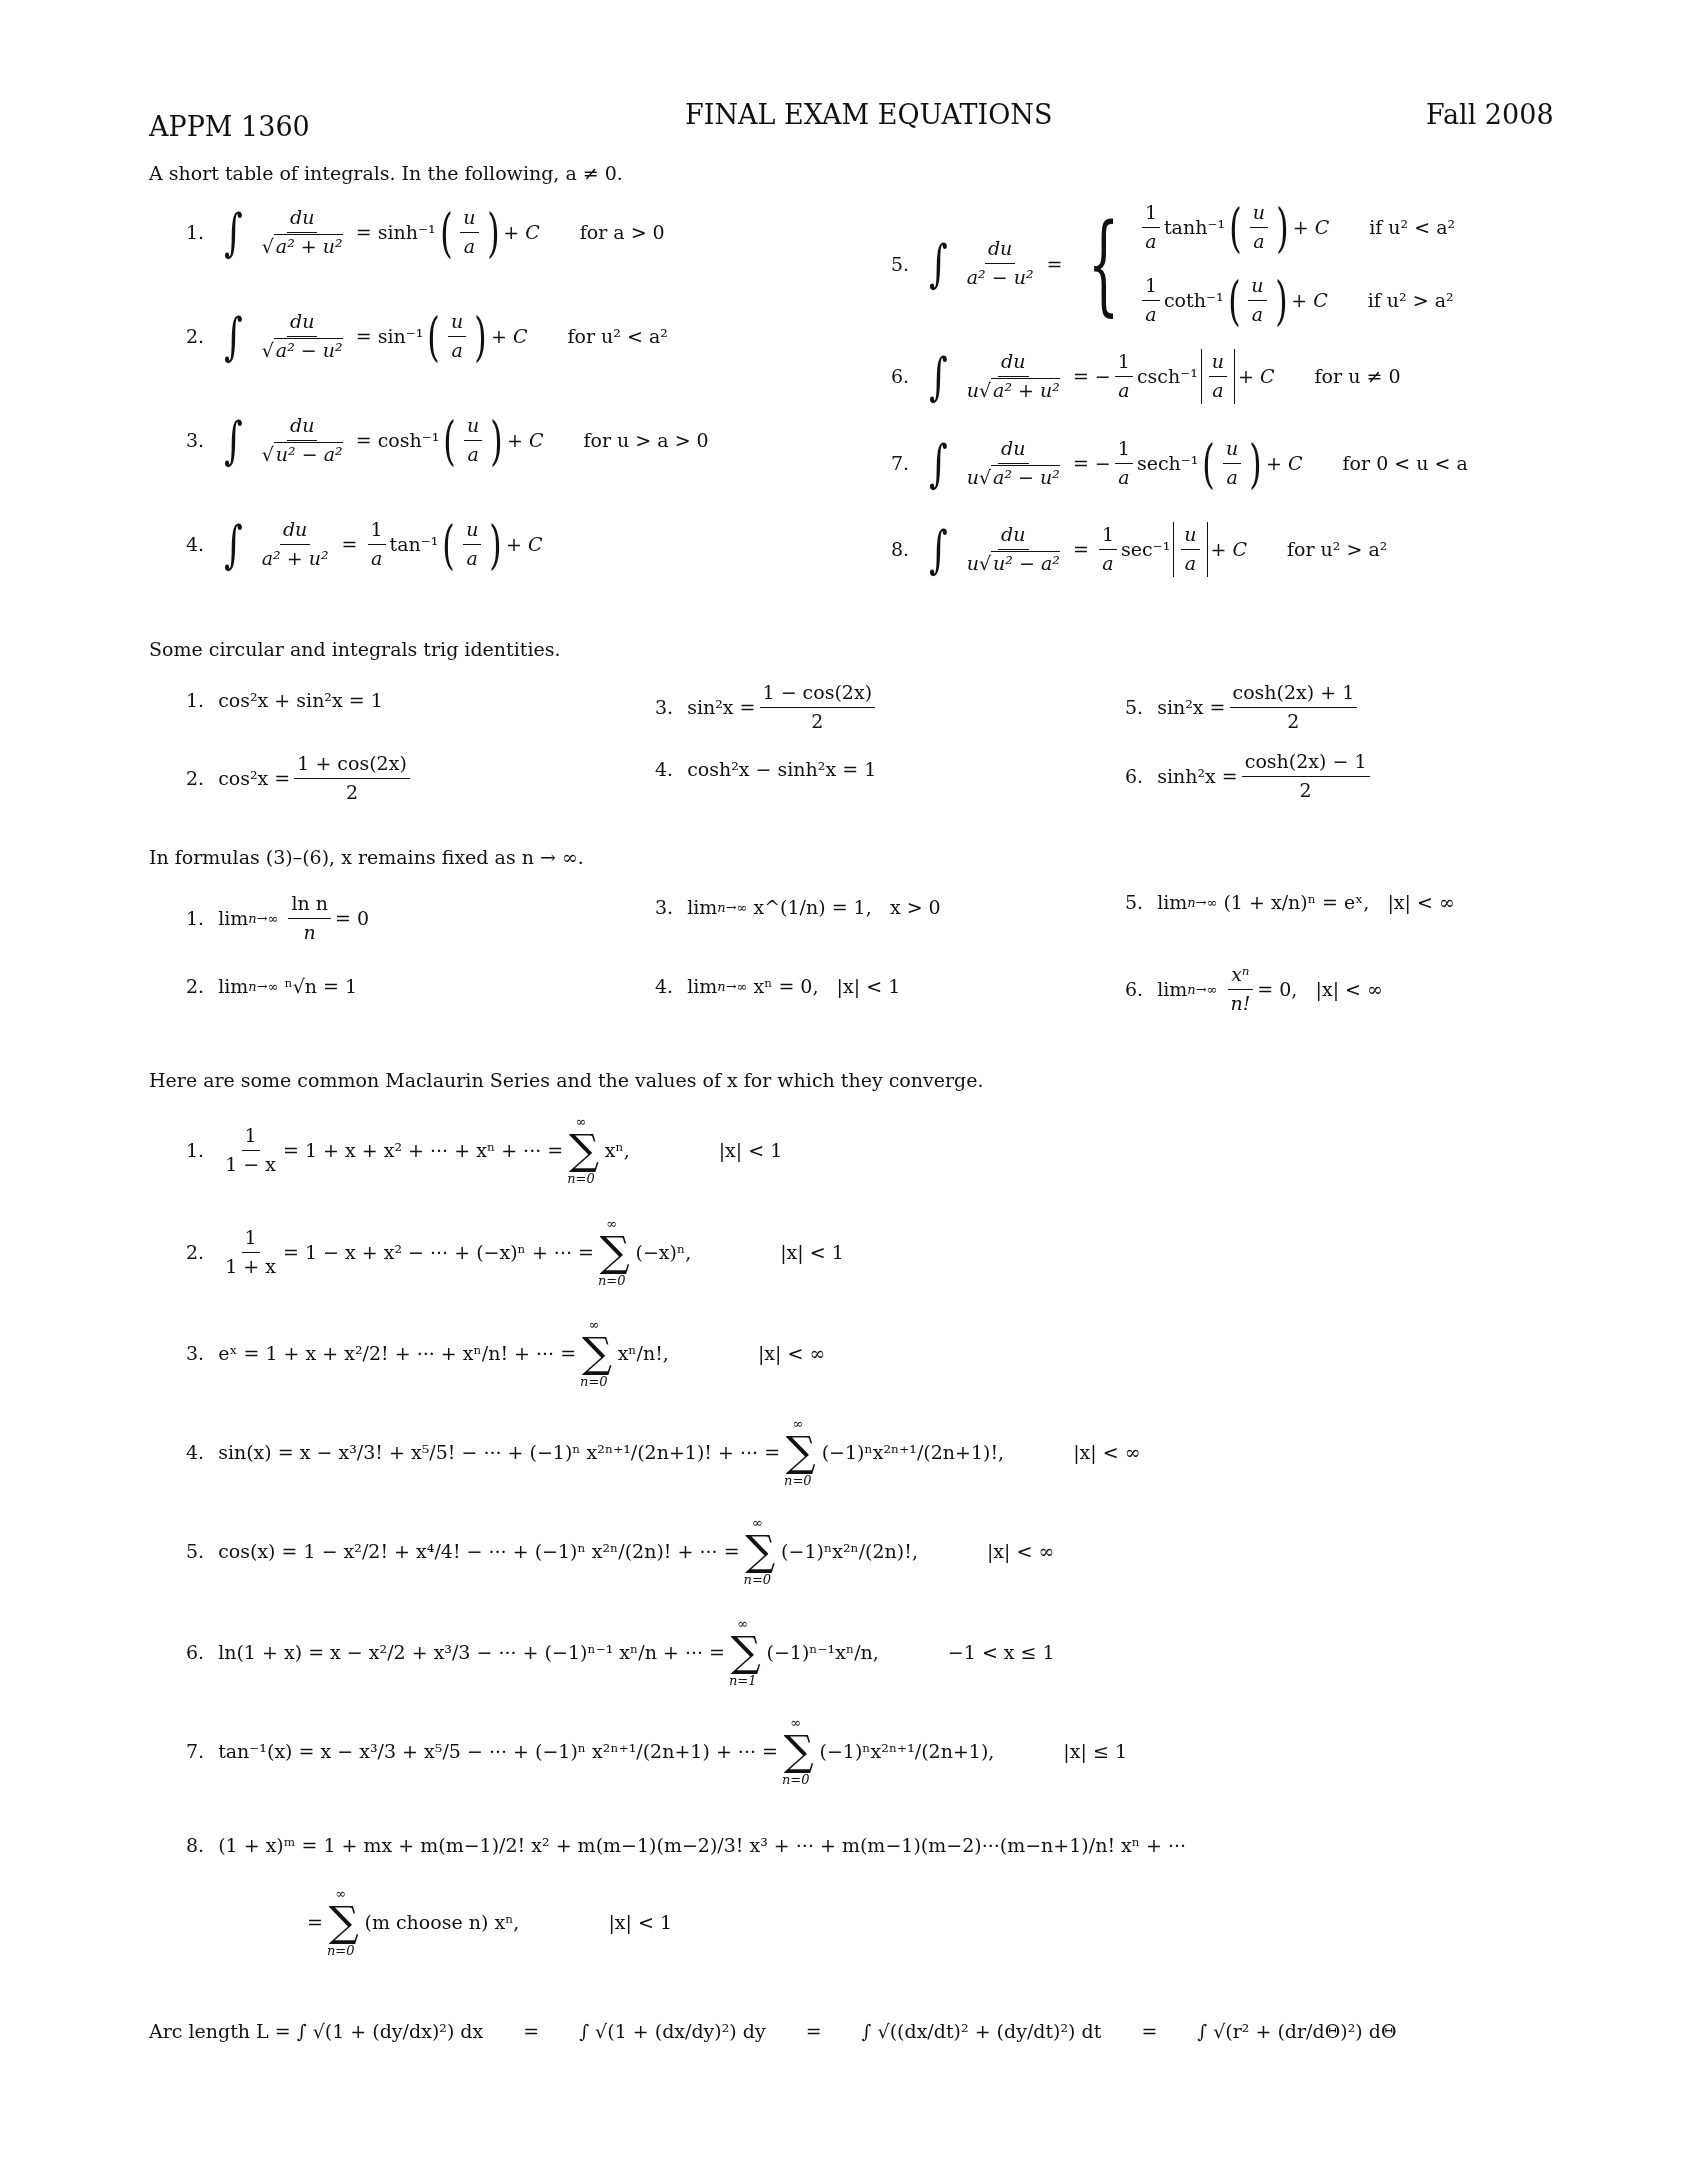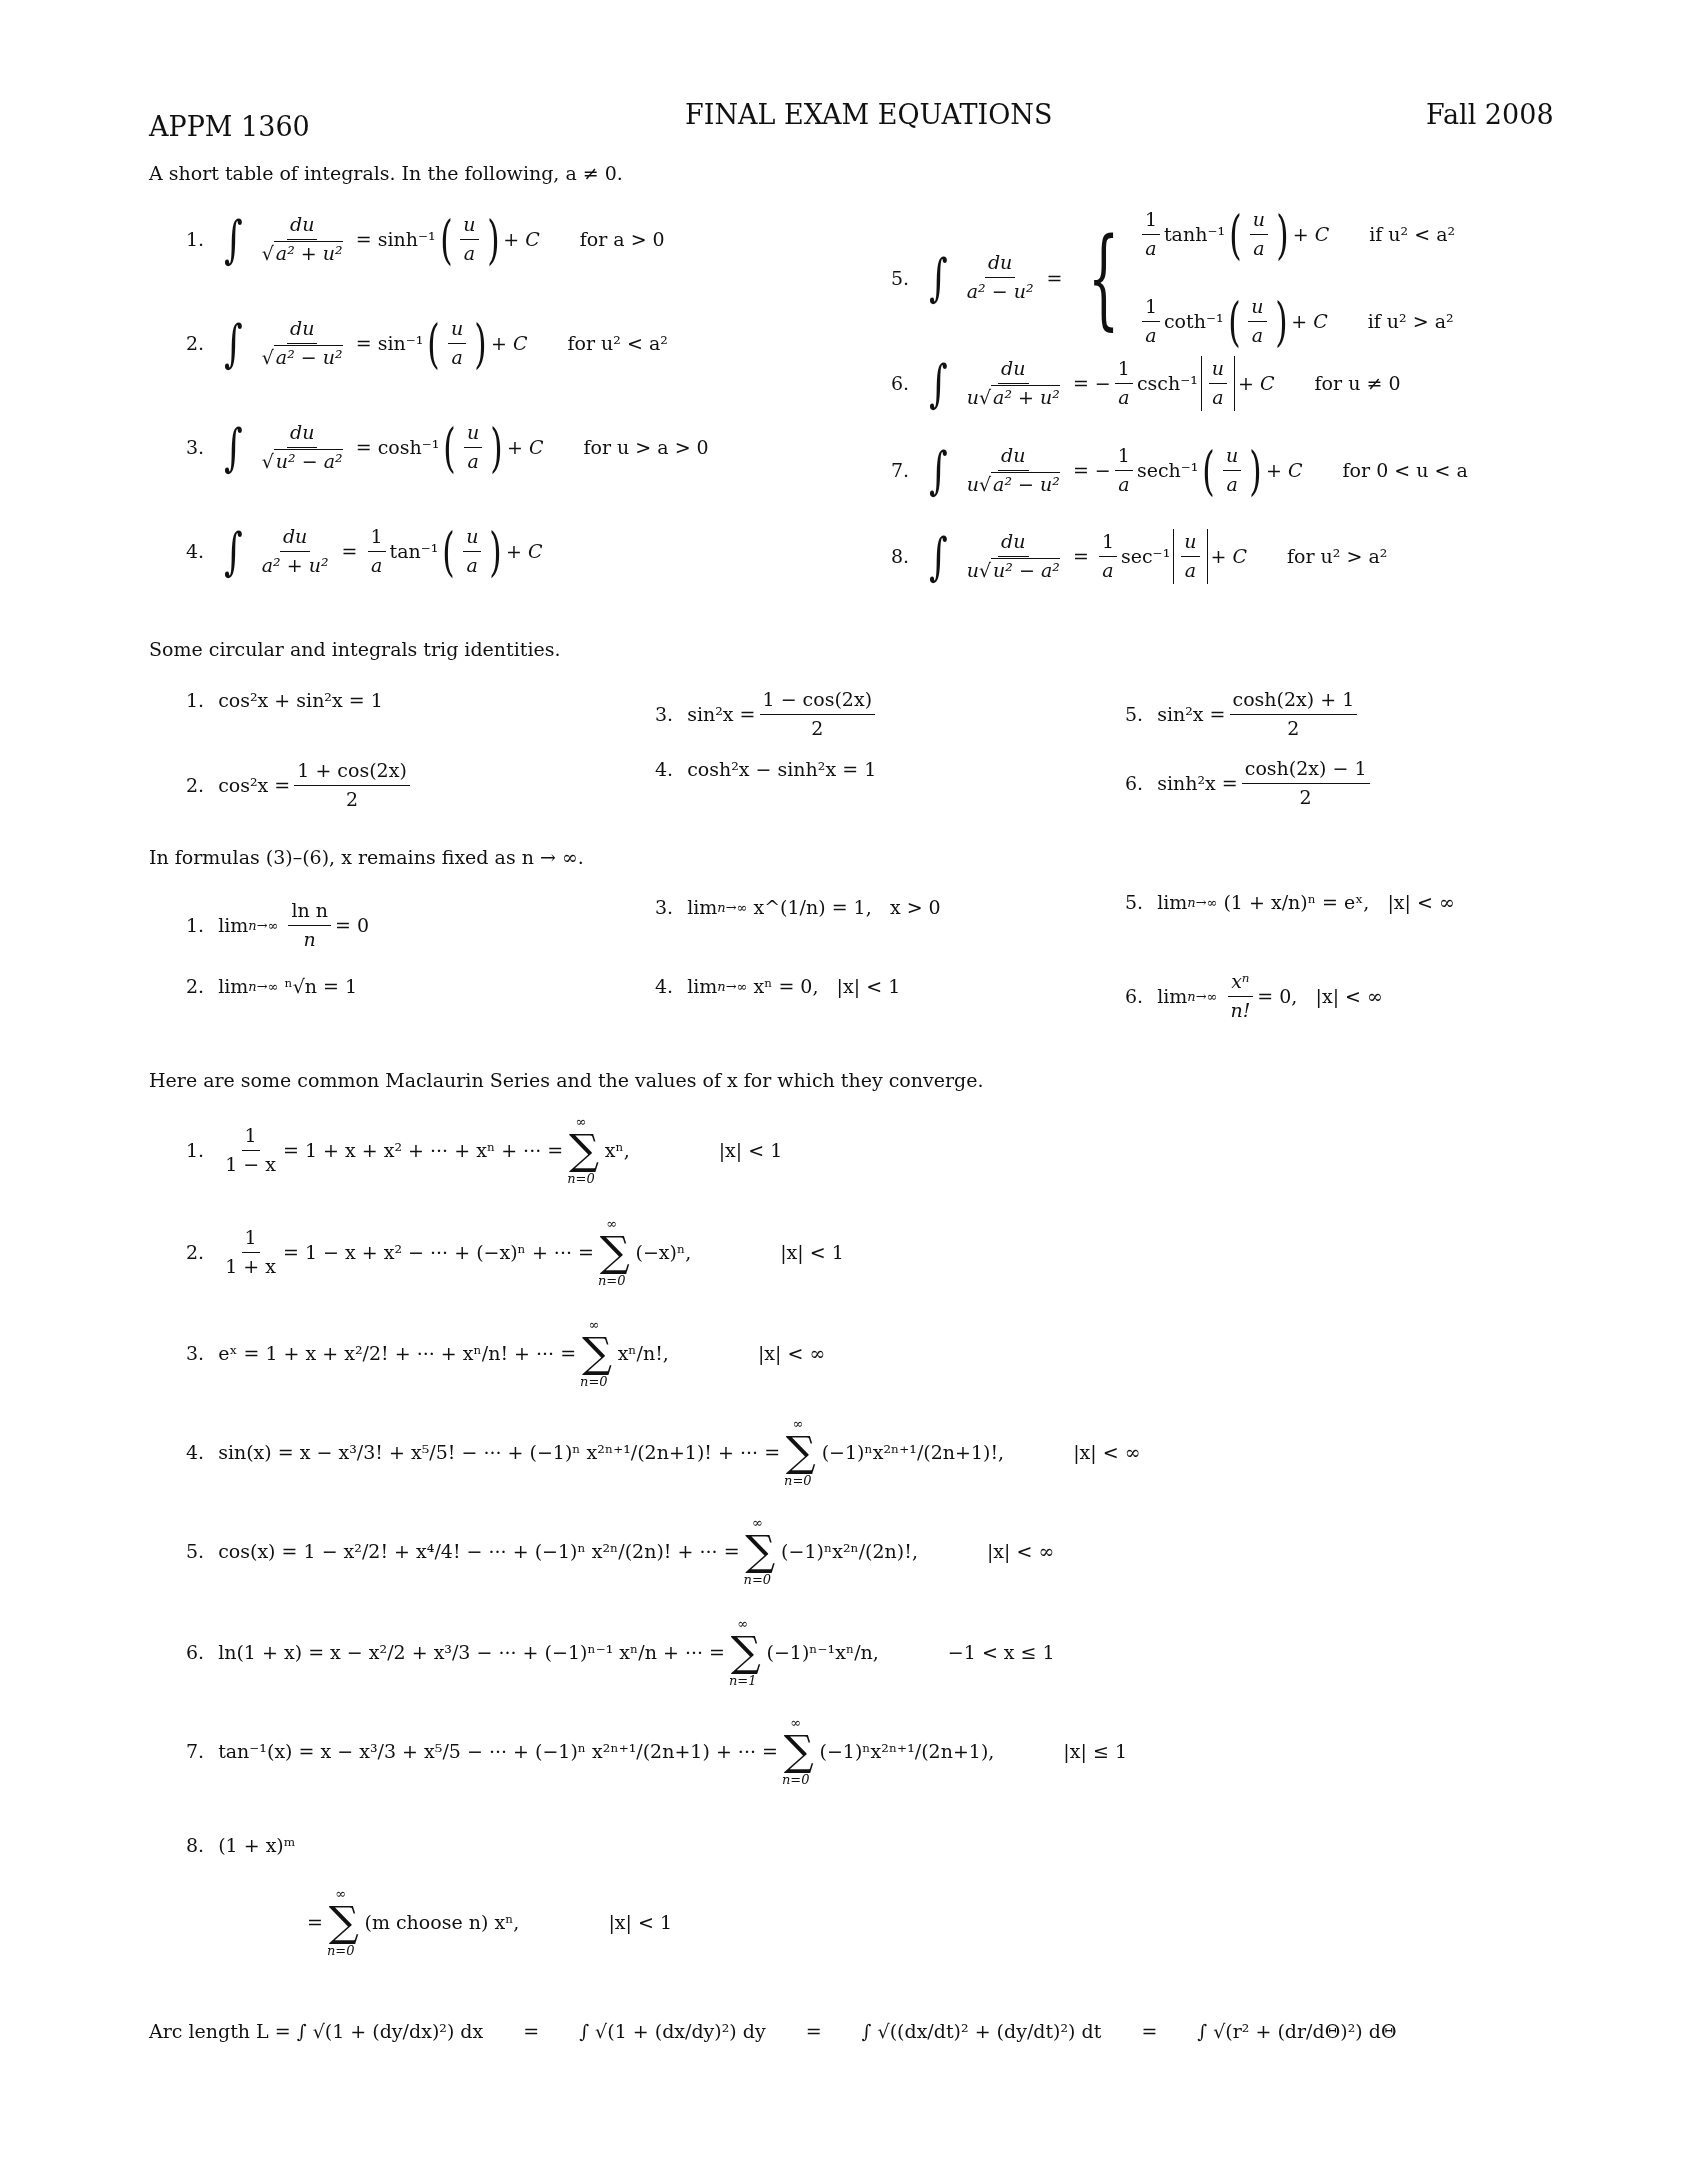--- a/index.html
+++ b/index.html
@@ -7,21 +7,21 @@
     width: 1683px; height: 2178px; position: relative; overflow: hidden;
     font-family: "DejaVu Serif", "Liberation Serif", serif;
     color: #111;
   }
   .abs { position: absolute; white-space: nowrap; }
   .hdr { font-size: 27px; top: 99px; }
   .intro { font-size: 19px; }
   .eq { font-size: 19px; display: flex; align-items: center; }
   .eq .num { margin-right: 14px; }
   i, .v { font-style: italic; }
-  .frac { display: inline-flex; flex-direction: column; align-items: center; vertical-align: middle; margin: 11px 4px; }
+  .frac { display: inline-flex; flex-direction: column; align-items: center; vertical-align: middle; margin: 4px 4px; }
   .frac .n { padding: 0 3px 3px 3px; border-bottom: 1.5px solid #111; line-height: 1.15; }
   .frac .d { padding: 3px 3px 0 3px; line-height: 1.15; }
   .int { font-size: 51px; line-height: 1; margin: 0 8px 0 2px; font-family: "DejaVu Serif", serif; transform: scaleX(0.7); display: inline-block; }
   .paren { font-size: 53px; line-height: 1; font-weight: 200; display: inline-block; transform: scaleX(0.6); }
   .bar { display: inline-block; border-left: 1.5px solid #111; height: 55px; margin: 0 3px; }
   .sum { display: inline-flex; flex-direction: column; align-items: center; vertical-align: middle; margin: 0 4px; }
   .sum .s { font-size: 42px; line-height: 1; }
   .sum .lim { font-size: 13px; font-style: italic; }
   .lim { display: inline-flex; flex-direction: row; align-items: center; vertical-align: middle; margin-right: 6px; }
   .lim .sub { font-size: 13px; font-style: italic; }
@@ -422,21 +422,21 @@
       <span class="lim">∞</span>
       <span class="s">∑</span>
       <span class="lim">n=0</span>
     </span>
   <span>(−1)ⁿx²ⁿ⁺¹/(2n+1),</span>
   <span style="margin-left:69px;">|x| ≤ 1</span>
 </div>
 
 <div class="abs eq" style="left:186px; top:1834px;">
   <span class="num">8.</span>
-  <span>(1 + x)ᵐ</span>&nbsp;
+  <span>(1 + x)ᵐ</span>&nbsp;<span>= 1 + mx + m(m−1)/2! x² + m(m−1)(m−2)/3! x³ + ··· + m(m−1)(m−2)···(m−n+1)/n! xⁿ + ···</span>
 </div>
 <div class="abs eq" style="left:307px; top:1886px;">
   <span>=</span>
   <span class="sum">
       <span class="lim">∞</span>
       <span class="s">∑</span>
       <span class="lim">n=0</span>
     </span>
   <span>(m choose n) xⁿ,</span>
   <span style="margin-left:89px;">|x| &lt; 1</span>

